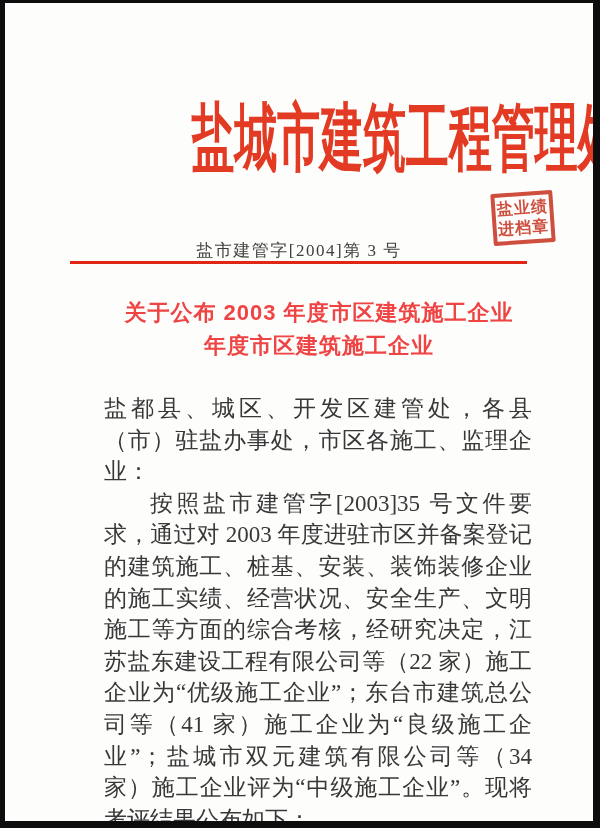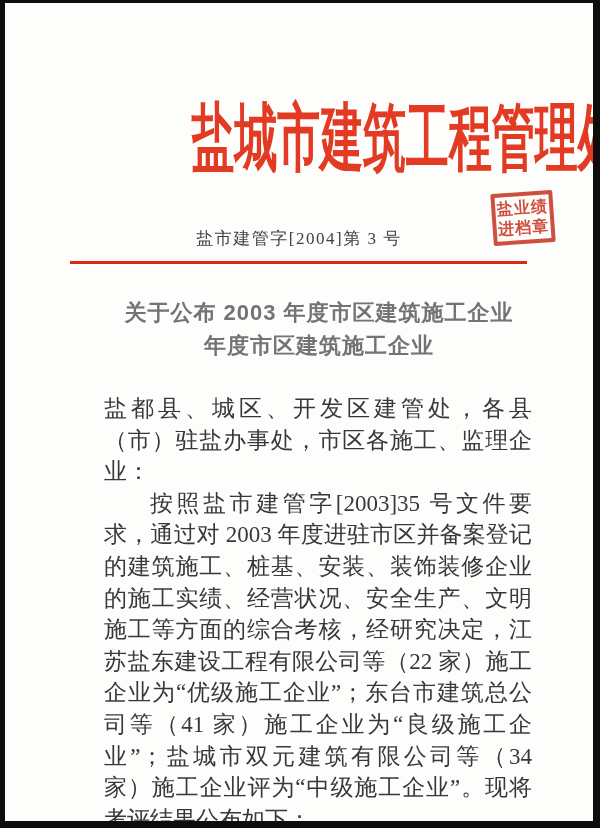--- a/index.html
+++ b/index.html
@@ -31,21 +31,21 @@
   .org-title .stretch {
     display: inline-block;
     font-size: 74px;
     line-height: 86px;
     font-weight: bold;
     transform: scaleX(0.58);
     transform-origin: 50% 50%;
   }
   .doc-number {
     position: absolute;
-    top: 224px;
+    top: 236px;
     left: 0;
     right: 0;
     text-align: center;
     font-size: 17px;
     letter-spacing: 1.5px;
     color: #3f3f3f;
   }
   .stamp {
     position: absolute;
     top: 189px;
@@ -76,21 +76,21 @@
   .notice-title {
     position: absolute;
     top: 293px;
     left: 0;
     right: 0;
     text-align: center;
     font-family: "Liberation Sans", "DejaVu Sans", sans-serif;
     font-weight: bold;
     font-size: 22px;
     line-height: 33px;
-    color: #737373;
+    color: #ef4444;
     letter-spacing: 1px;
     padding-left: 40px;
   }
   .body-text {
     position: absolute;
     top: 390px;
     left: 99px;
     width: 428px;
     font-size: 23px;
     line-height: 31.6px;

